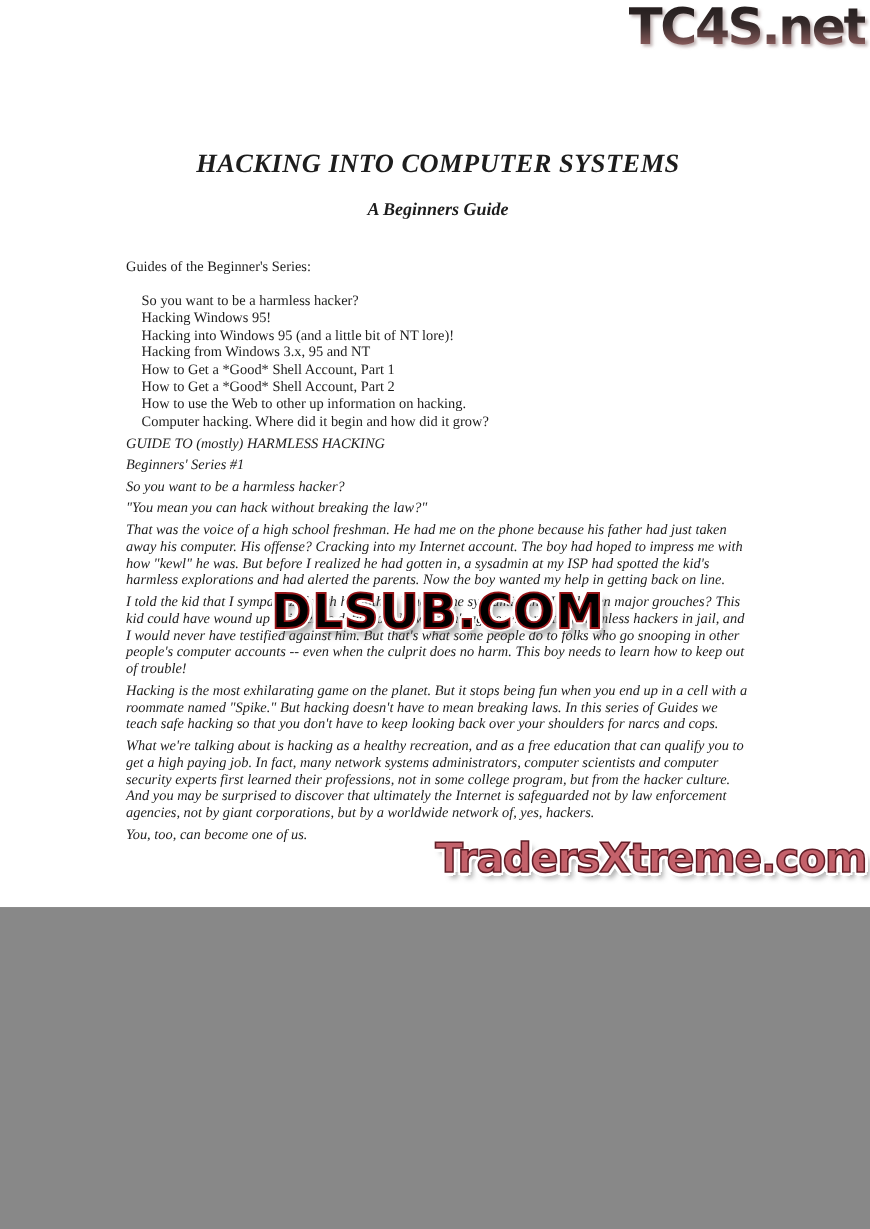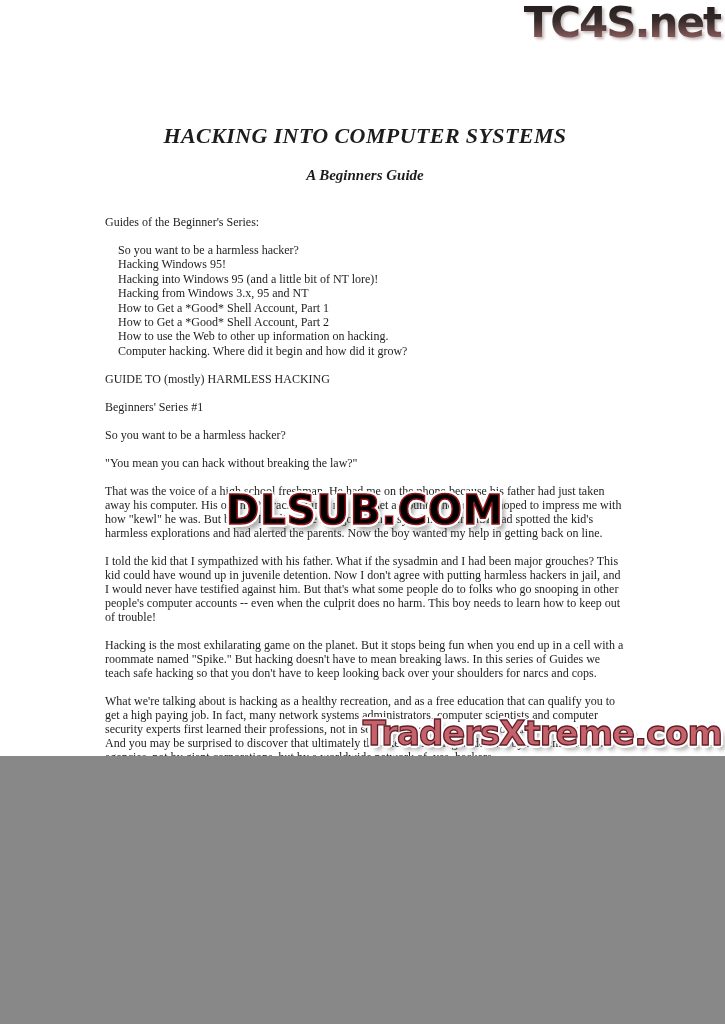--- a/index.html
+++ b/index.html
@@ -25,21 +25,21 @@
     margin:0;
   }
   .doc-subtitle{
     text-align:center;
     font-size:15px;line-height:15px;
     font-weight:bold;font-style:italic;
     margin:24px 0 12px 0;
   }
   .series-heading{margin-top:32px;}
   .series-list{margin-top:14px;padding-left:13px;line-height:14.4px;}
-  .block{margin-top:14px;}
+  .block{margin-top:4px;font-style:italic;}
   p.block{margin-bottom:0;}
   
   .logo-top{
     position:absolute;top:0px;right:4px;
     font-family:"DejaVu Sans", sans-serif;
     font-weight:bold;
     font-size:42px;line-height:46px;
     letter-spacing:-2px;
     color:#4a3535;
     background:linear-gradient(180deg,#1f1a1a 0%,#362b2b 45%,#8e5e5e 85%,#a87878 100%);
@@ -57,21 +57,21 @@
     letter-spacing:1px;
     color:#000000;
     -webkit-text-stroke:1.5px #971417;
     text-shadow:
       -3px 0 0 #fff, 3px 0 0 #fff, 0 -3px 0 #fff, 0 3px 0 #fff,
       -2px -2px 0 #fff, 2px -2px 0 #fff, -2px 2px 0 #fff, 2px 2px 0 #fff,
       5px 6px 5px rgba(60,60,60,.45);
   }
   
   .logo-bottom{
-    position:absolute;right:3px;bottom:3px;
+    position:absolute;right:3px;bottom:20px;
     font-family:"DejaVu Sans", sans-serif;
     font-weight:bold;
     font-size:34px;line-height:40px;
     letter-spacing:-1px;
     color:#c4626b;
     -webkit-text-stroke:1.3px #5f1d26;
     text-shadow:
       -3px 0 0 #fff, 3px 0 0 #fff, 0 -3px 0 #fff, 0 3px 0 #fff,
       -2px -2px 0 #fff, 2px -2px 0 #fff, -2px 2px 0 #fff, 2px 2px 0 #fff,
       4px 5px 4px rgba(90,90,90,.5);

